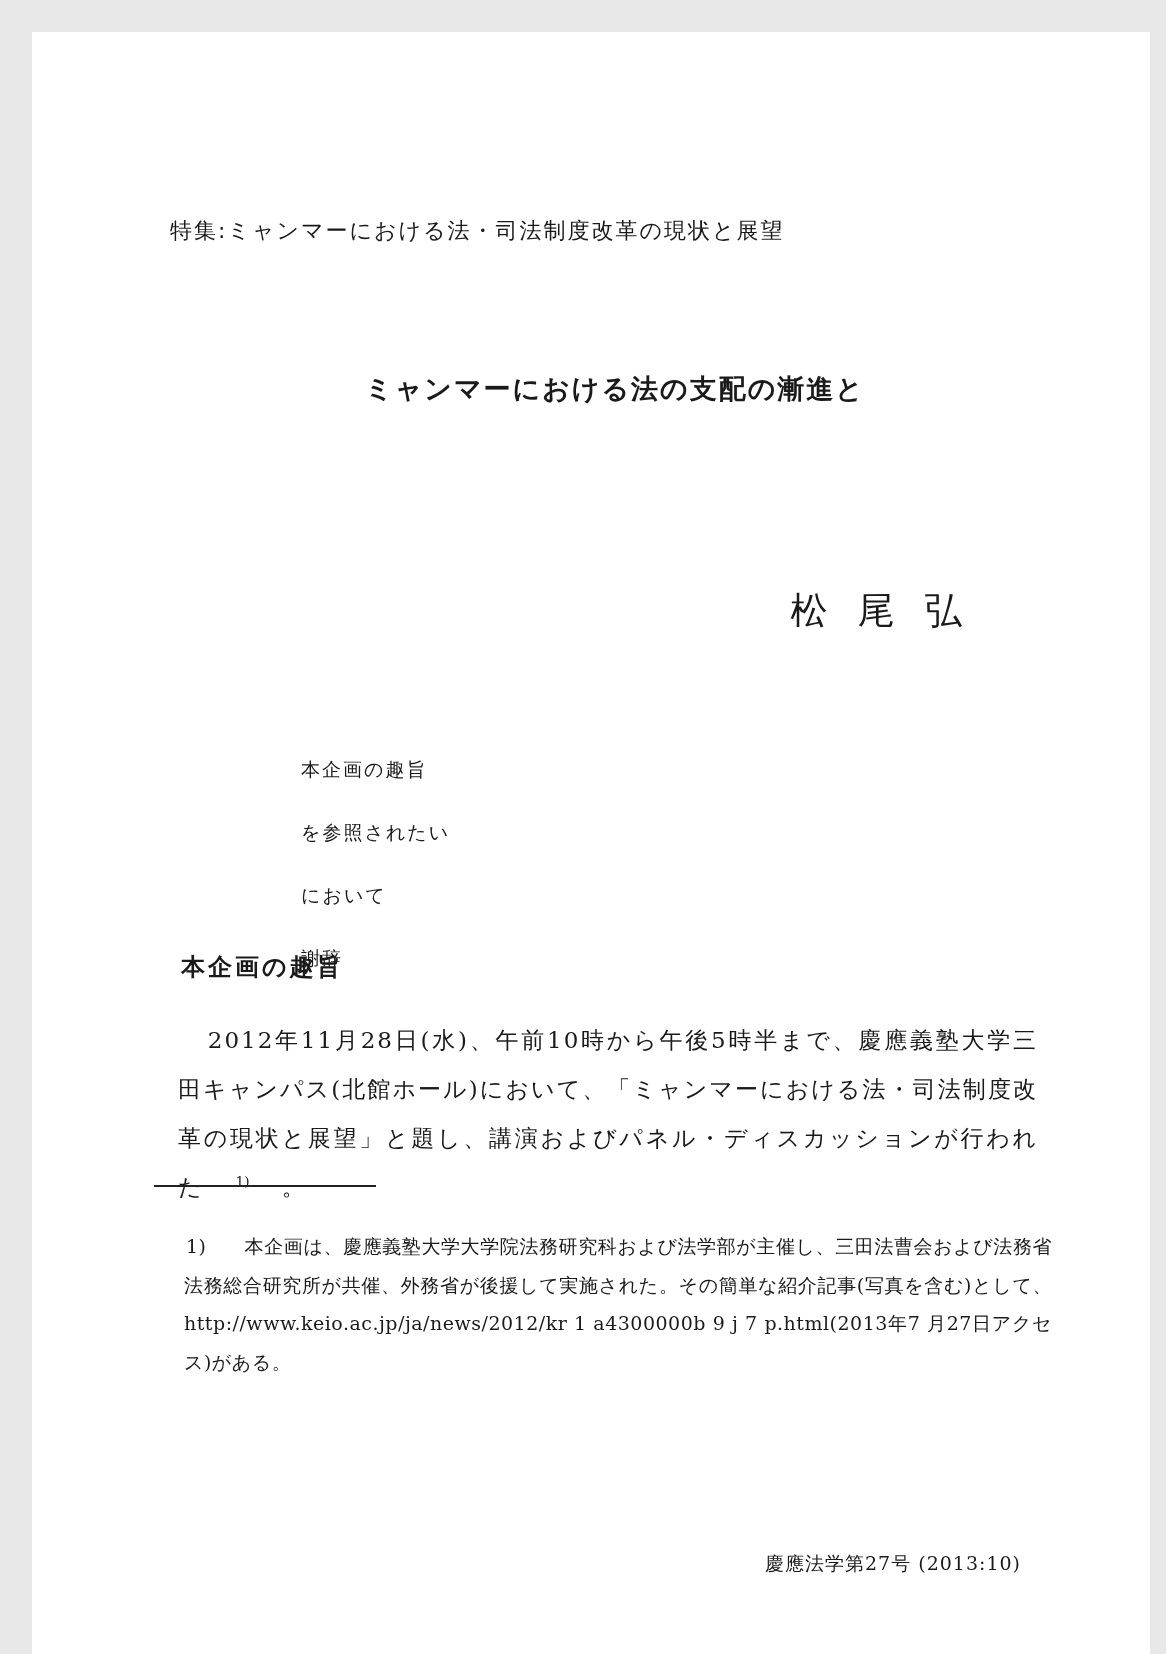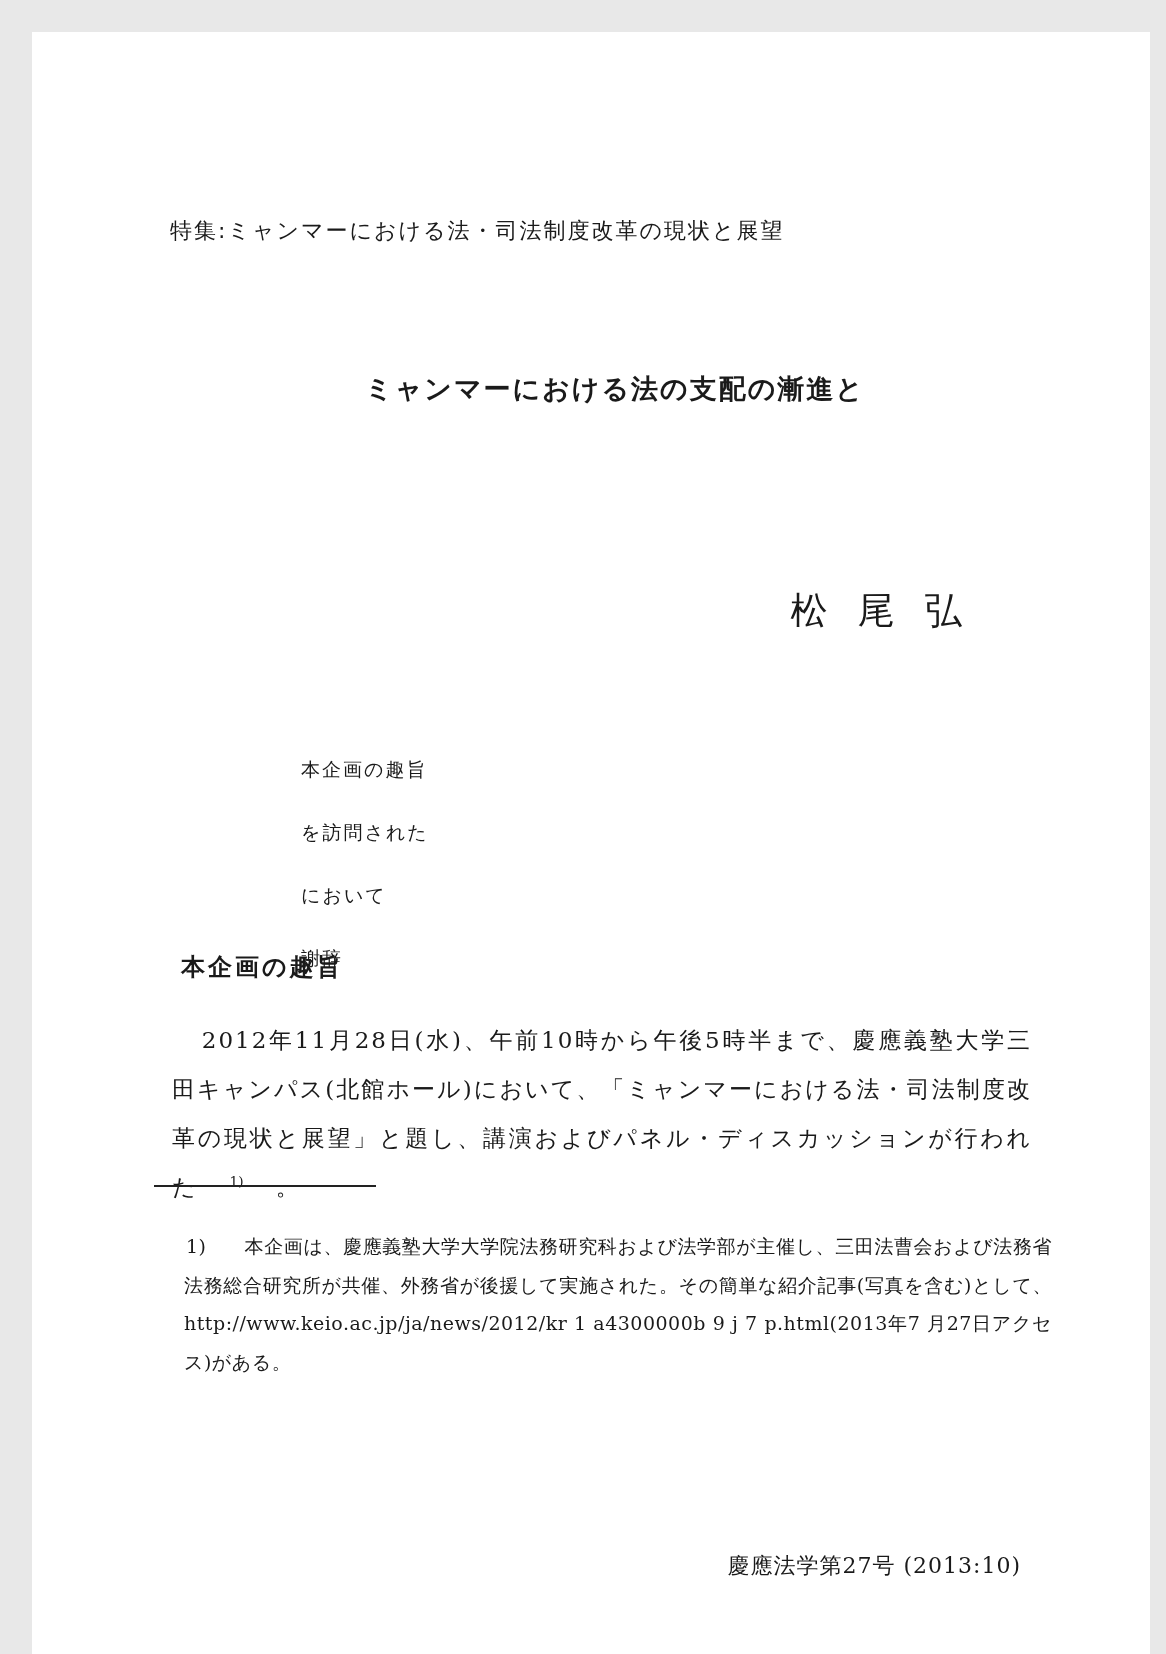--- a/index.html
+++ b/index.html
@@ -52,21 +52,21 @@
   .section-heading {
     position: absolute;
     left: 133px;
     top: 903px;
     font-size: 24px;
     font-weight: bold;
     letter-spacing: 3px;
   }
   .body-paragraph {
     position: absolute;
-    left: 124px;
+    left: 130px;
     top: 968px;
     width: 892px;
     font-size: 23px;
     line-height: 49px;
     letter-spacing: 2px;
     text-align: justify;
     text-indent: 0.6em;
   }
   .body-paragraph sup {
     font-size: 60%;
@@ -100,40 +100,40 @@
     margin-right: 6px;
   }
   .footnote-para2 {
     padding-left: 14px;
     text-indent: 0.9em;
   }
   .page-footer {
     position: absolute;
     top: 1503px;
     right: 161px;
-    font-size: 22px;
+    font-size: 19px;
     letter-spacing: 1px;
   }
 </style>
 </head>
 <body>
 
 <div class="page">
 
   <div class="series-label">特集:ミャンマーにおける法・司法制度改革の現状と展望</div>
 
   <div class="title-block">
     <div>ミャンマーにおける法の支配の漸進と</div>
   </div>
 
   <div class="author-line">松 尾  弘</div>
 
   <div class="toc-block">
     <div>本企画の趣旨</div>
-    <div>を訪問された</div>
+    <div>を参照されたい</div>
     <div>において</div>
     <div>謝辞</div>
   </div>
 
   <div class="section-heading">本企画の趣旨</div>
 
   <p class="body-paragraph">
     <span>2012年11月28日(水)、午前10時から午後5時半まで、慶應義塾大学三田キャンパス(北館ホール)において、「ミャンマーにおける法・司法制度改革の現状と展望」と題し、講演およびパネル・ディスカッションが行われた</span><sup>1)</sup><span>。</span>
   </p>
 

